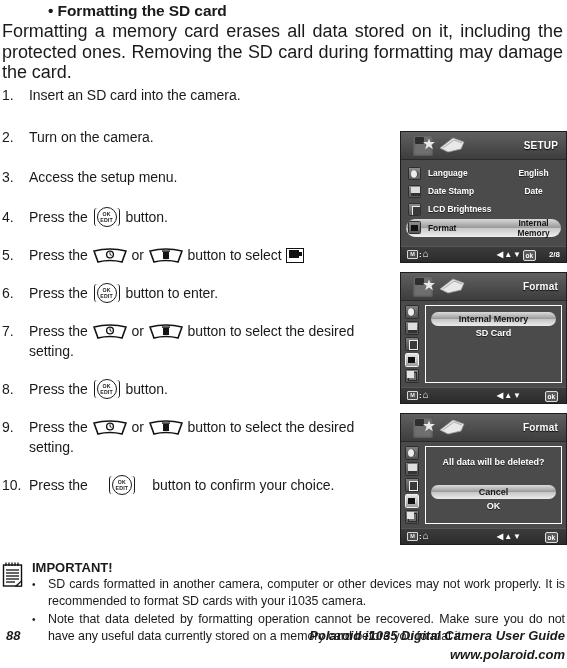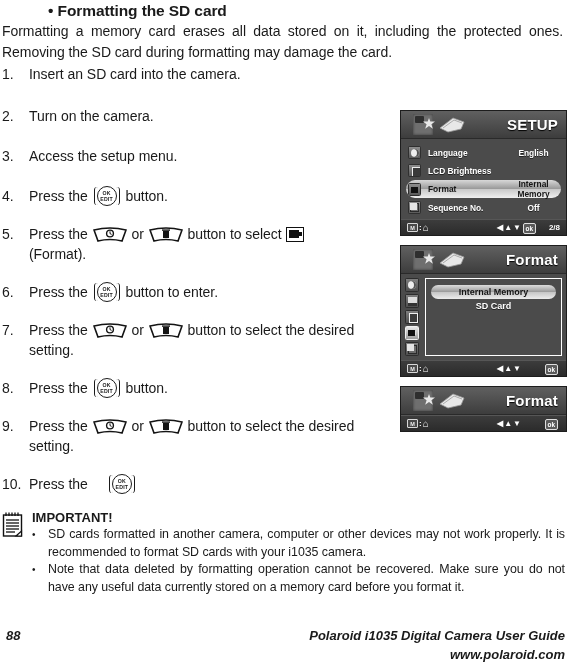--- a/index.html
+++ b/index.html
@@ -18,21 +18,21 @@
     font-size: 15.5px;
     font-weight: bold;
     letter-spacing: -0.1px;
     padding: 2px 0 1px 4px;
     line-height: 18px;
     margin-left: 44px;
   }
 
   
   .intro {
-    font-size: 14px;
+    font-size: 18px;
     line-height: 20.5px;
     text-align: justify;
     padding: 0 2px 0 2px;
     width: 565px;
     letter-spacing: -0.05px;
   }
 
   
   .cols { display:flex; align-items:flex-start; }
   .steps-col { width: 400px; padding-left:2px; }
@@ -110,21 +110,21 @@
   }
   .shot-header {
     height: 28px;
     background: linear-gradient(180deg,#606060 0%,#3d3d3d 100%);
     display:flex; align-items:center; justify-content:flex-end;
     padding-right: 8px;
     position: relative;
     border-bottom: 1px solid #2a2a2a;
   }
   .shot-title {
-    font-size: 15px; font-weight: bold;
+    font-size: 10px; font-weight: bold;
     color:#fff; letter-spacing:0.2px;
     text-shadow: 0 1px 1px #000;
     margin-left: 14px;
   }
   .hdr-icons { position:absolute; left:12px; top:3px; display:flex; gap:4px; align-items:center;}
   .hdr-ic1 {
     width:20px; height:21px; background:#6f6f6f;
     position:relative; border-radius:1px;
     box-shadow: inset 0 0 3px #3a3a3a;
   }
@@ -133,21 +133,21 @@
     background:#e9e9e9; clip-path: polygon(50% 0,61% 30%,100% 30%,70% 52%,82% 90%,50% 66%,18% 90%,30% 52%,0 30%,39% 30%);
   }
   .hdr-ic1::before{
     content:""; position:absolute; left:2px; top:2px; width:9px;height:7px;background:#2e2e2e;border-radius:1px;
   }
   .hdr-ic2 {
     width:30px; height:20px; position:relative;
   }
   .hdr-ic2 svg { position:absolute; left:0; top:0; }
 
-  .shot-body { padding: 5px 5px 2px 5px; }
+  .shot-body { padding: 5px 5px 8px 5px; }
 
   
   .row {
     display:flex; align-items:center;
     height: 17px;
     margin-bottom: 1px;
     padding-left: 2px;
     position: relative;
   }
   .row .r-ico {
@@ -325,21 +325,20 @@
         <span>or</span>
         <span class="ico btn-fan">
           <svg width="34" height="17" viewBox="0 0 34 17">
             <path d="M1 3 Q17 -1 33 3 L29 14 Q17 11 5 14 Z" fill="none" stroke="#141414" stroke-width="1.6"></path>
             <rect x="14" y="4" width="6" height="7" fill="#141414"></rect>
             <rect x="13" y="2.4" width="8" height="1.4" fill="#141414"></rect>
           </svg>
         </span>
         <span>button to select</span>
         <span class="box-format"></span>
-        <span class="lines">(Format).</span>
       </span>
     </div>
 
     <div class="step" style="margin-bottom:18px;">
       <span class="num">6.</span>
       <span class="txt">
         <span>Press the</span>
         <span class="ico btn-ok">
           <span class="side-l"></span><span class="ring"></span><span class="side-r"></span>
           <span class="lbl">
@@ -416,20 +415,21 @@
       <span class="num">10.</span>
       <span class="txt">
         <span>Press the</span>&nbsp;&nbsp;&nbsp;&nbsp;
         <span class="ico btn-ok">
           <span class="side-l"></span><span class="ring"></span><span class="side-r"></span>
           <span class="lbl">
               <b>OK</b>
               <b>EDIT</b>
             </span>
         </span>&nbsp;&nbsp;&nbsp;
+        <span>button to confirm your choice.</span>
       </span>
     </div>
 
   </div>
 
   <div class="shots-col">
 
     <div class="shot">
       <div class="shot-header">
         <div class="hdr-icons">
@@ -444,33 +444,33 @@
         <span class="shot-title">SETUP</span>
       </div>
 
       <div class="shot-body">
         <div class="row">
           <span class="r-ico gl-globe"></span>
           <span class="r-label">Language</span>
           <span class="r-value">English</span>
         </div>
         <div class="row">
+          <span class="r-ico gl-date"></span>
+          <span class="r-label">Date Stamp</span>
+          <span class="r-value">Date</span>
+        </div>
+        <div class="row">
           <span class="r-ico gl-lcd"></span>
           <span class="r-label">LCD Brightness</span>
           <span class="r-value"></span>
         </div>
         <div class="row sel">
           <span class="r-ico gl-fmt"></span>
           <span class="r-label">Format</span>
           <span class="r-value">Internal Memory</span>
-        </div>
-        <div class="row">
-          <span class="r-ico gl-seq"></span>
-          <span class="r-label">Sequence No.</span>
-          <span class="r-value">Off</span>
         </div>
       </div>
 
       <div class="shot-footer">
         <span class="fk">M</span>
         <span class="fcolon">:</span>
         <span class="fhome">⌂</span>
         <span class="fdirs">◀▲▼</span>
         <span class="fok">ok</span>
         <span class="fpage">2/8</span>
@@ -522,20 +522,35 @@
           <span class="hdr-ic2">
             <svg width="30" height="20" viewBox="0 0 30 20">
               <path d="M3 13 L16 3 L27 7 L24 14 L11 17 Z" fill="#e8e8e8" stroke="#9a9a9a" stroke-width="0.8"></path>
               <path d="M6 13 L17 5 L25 8" fill="none" stroke="#9a9a9a" stroke-width="0.8"></path>
             </svg>
           </span>
         </div>
         <span class="shot-title">Format</span>
       </div>
 
+      <div class="shot-main">
+        <div class="rail">
+          <span class="rail-ic gl-globe"></span>
+          <span class="rail-ic gl-date"></span>
+          <span class="rail-ic gl-lcd"></span>
+          <span class="rail-ic active gl-fmt"></span>
+          <span class="rail-ic gl-seq"></span>
+        </div>
+        <div class="panel">
+          <div class="dlg-q">All data will be deleted?</div>
+          <div class="opt sel">Cancel</div>
+          <div class="opt">OK</div>
+          <div class="spacer-grow"></div>
+        </div>
+      </div>
 
       <div class="shot-footer">
         <span class="fk">M</span>
         <span class="fcolon">:</span>
         <span class="fhome">⌂</span>
         <span class="fdirs">◀▲▼</span>
         <span class="fok noright">ok</span>
       </div>
     </div>
 

